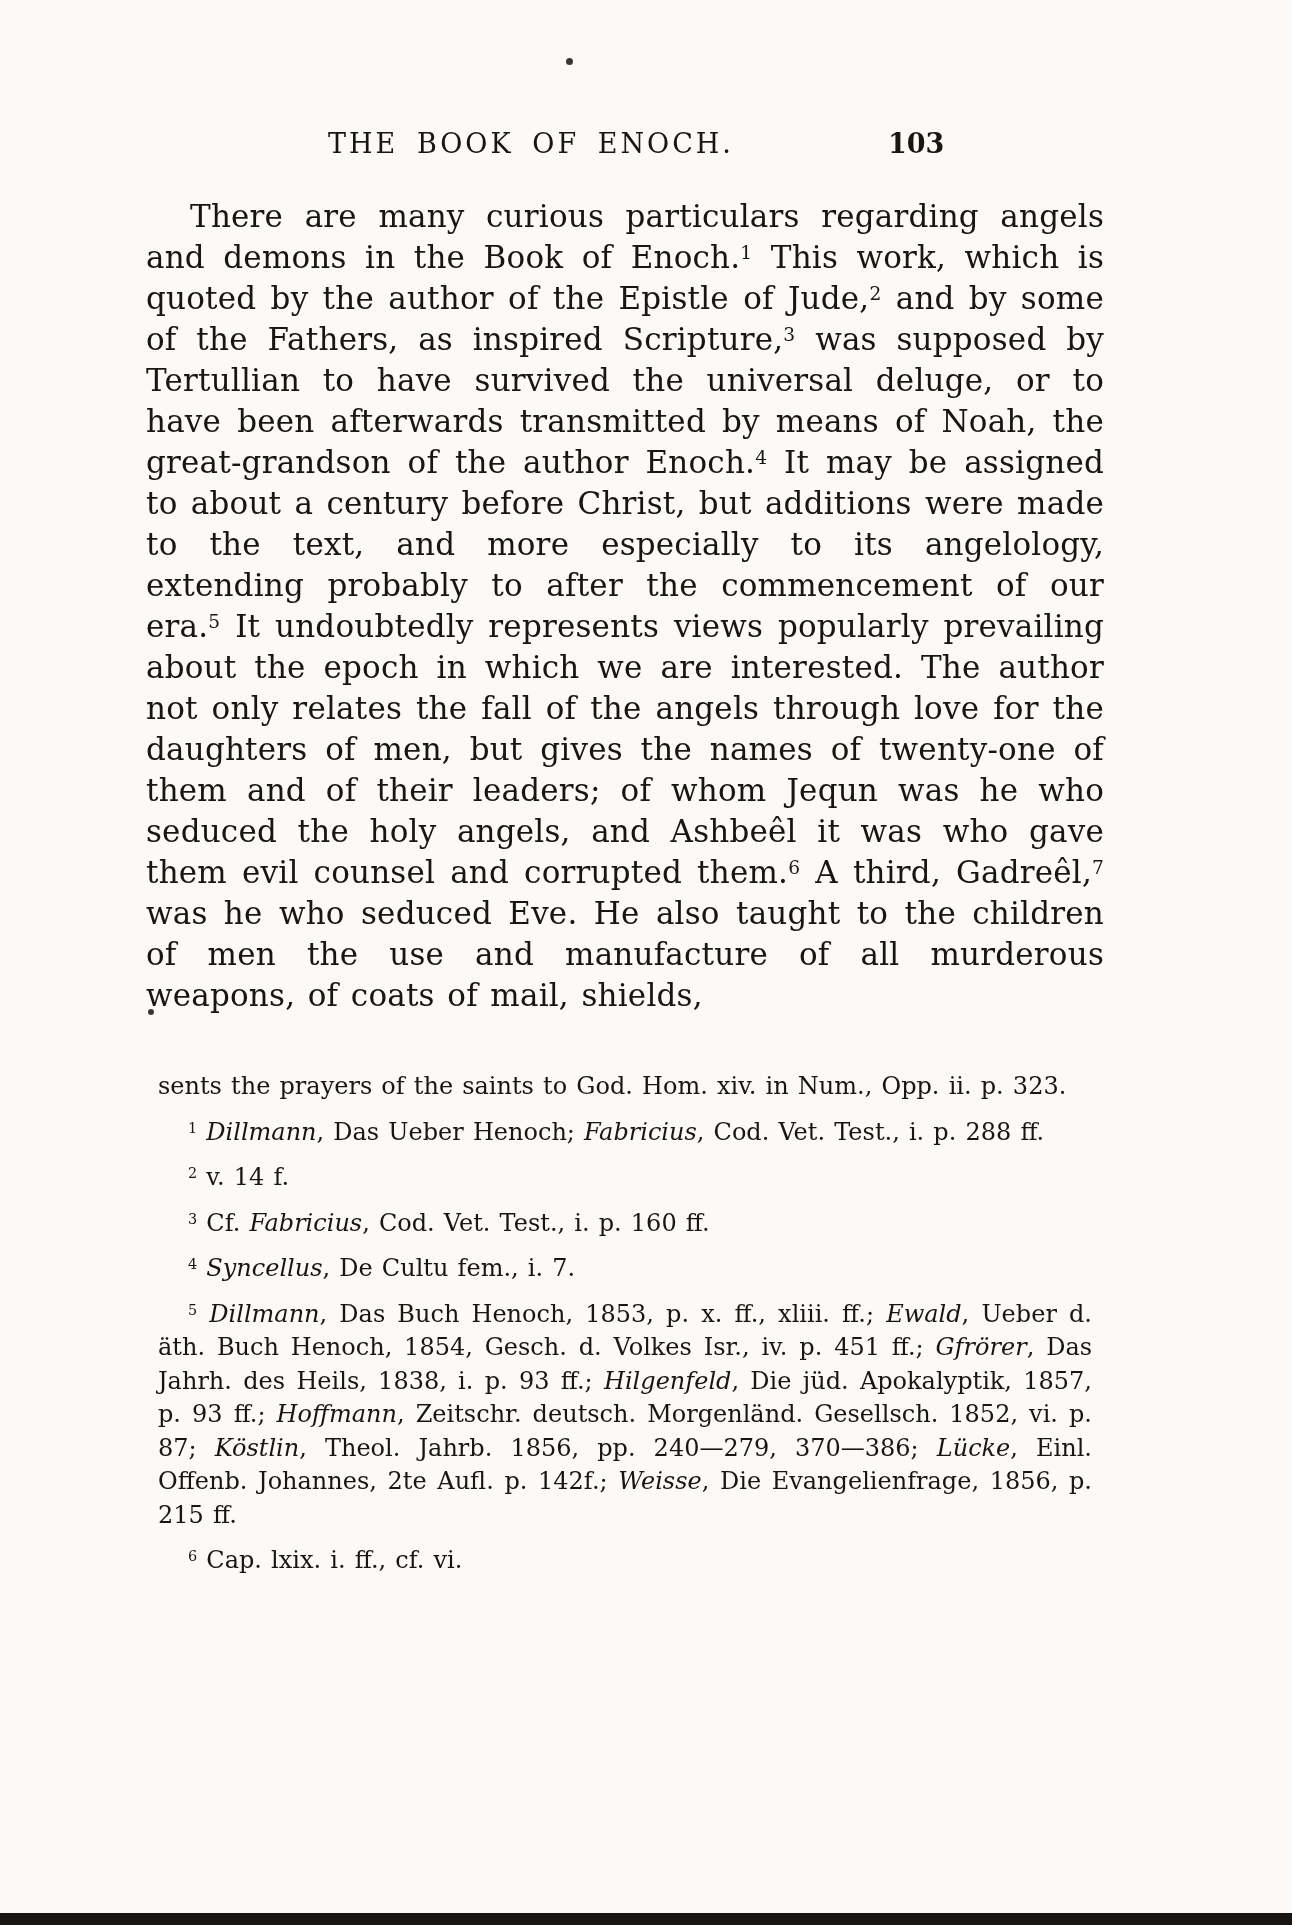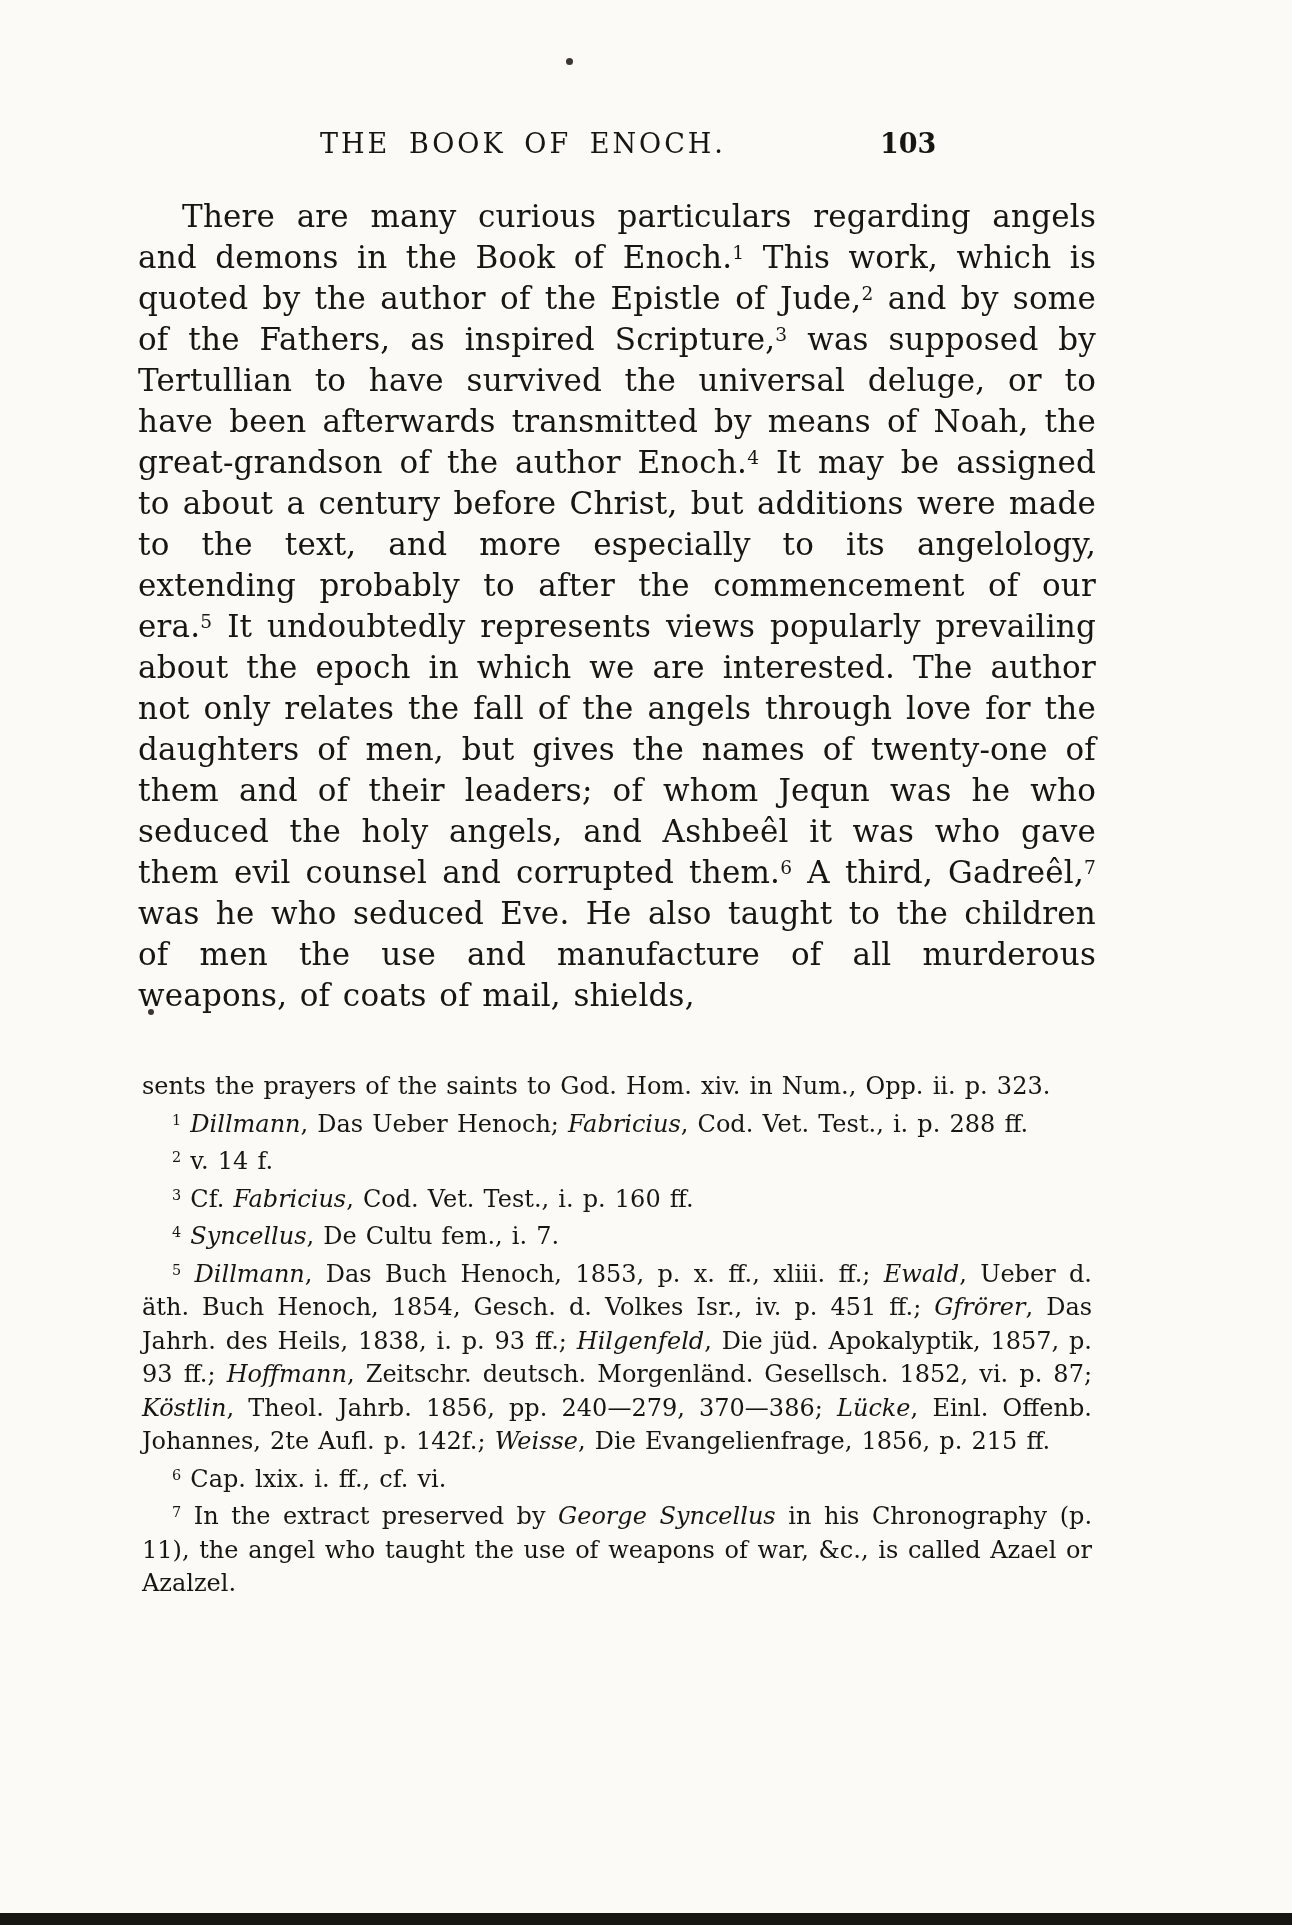--- a/index.html
+++ b/index.html
@@ -8,21 +8,21 @@
     width: 1292px;
     height: 1925px;
     background: var(--paper, #fbfaf6);
     color: var(--ink, #181611);
     font-family: "DejaVu Serif", "Liberation Serif", serif;
     position: relative;
     overflow: hidden;
   }
   .text-block {
     position: absolute;
-    left: 138px;
+    left: 146px;
     top: 128px;
     width: 958px;
   }
   .page-header {
     position: relative;
     height: 40px;
     font-size: 27px;
   }
   .running-title {
     position: absolute;
@@ -49,21 +49,21 @@
     letter-spacing: 0.2px;
   }
   sup {
     font-size: 60%;
     line-height: 0;
     vertical-align: 0.5em;
   }
   em { font-style: italic; }
   .footnotes { margin-top: 54px; }
   .footnote {
-    margin: 4px;
+    margin: 12px;
     font-size: 24px;
     line-height: 33.5px;
     text-align: justify;
     text-indent: 30px;
     word-spacing: 1.5px;
   }
   .footnote.no-indent { text-indent: 0; }
   .speck {
     position: absolute;
     background: #3a3732;
@@ -98,20 +98,19 @@
     </main>
 
     <section class="footnotes">
       <p class="footnote no-indent"><span>sents the prayers of the saints to God. Hom. xiv. in Num., Opp. ii. p. 323.</span></p>
       <p class="footnote"><sup>1</sup><span> </span><em>Dillmann</em><span>, Das Ueber Henoch; </span><em>Fabricius</em><span>, Cod. Vet. Test., i. p. 288 ff.</span></p>
       <p class="footnote"><sup>2</sup><span> v. 14 f.</span></p>
       <p class="footnote"><sup>3</sup><span> Cf. </span><em>Fabricius</em><span>, Cod. Vet. Test., i. p. 160 ff.</span></p>
       <p class="footnote"><sup>4</sup><span> </span><em>Syncellus</em><span>, De Cultu fem., i. 7.</span></p>
       <p class="footnote"><sup>5</sup><span> </span><em>Dillmann</em><span>, Das Buch Henoch, 1853, p. x. ff., xliii. ff.; </span><em>Ewald</em><span>, Ueber d. äth. Buch Henoch, 1854, Gesch. d. Volkes Isr., iv. p. 451 ff.; </span><em>Gfrörer</em><span>, Das Jahrh. des Heils, 1838, i. p. 93 ff.; </span><em>Hilgenfeld</em><span>, Die jüd. Apokalyptik, 1857, p. 93 ff.; </span><em>Hoffmann</em><span>, Zeitschr. deutsch. Morgenländ. Gesellsch. 1852, vi. p. 87; </span><em>Köstlin</em><span>, Theol. Jahrb. 1856, pp. 240—279, 370—386; </span><em>Lücke</em><span>, Einl. Offenb. Johannes, 2te Aufl. p. 142f.; </span><em>Weisse</em><span>, Die Evangelienfrage, 1856, p. 215 ff.</span></p>
       <p class="footnote"><sup>6</sup><span> Cap. lxix. i. ff., cf. vi.</span></p>
-      <p class="footnote"><sup>7</sup><span> In the extract preserved by </span><em>George Syncellus</em><span> in his Chronography (p. 11), the angel who taught the use of weapons of war, &amp;c., is called Azael or Azalzel.</span></p>
     </section>
 
   </div>
 
   <div class="scan-edge"></div>
 
 </div>
 
 </body></html>

